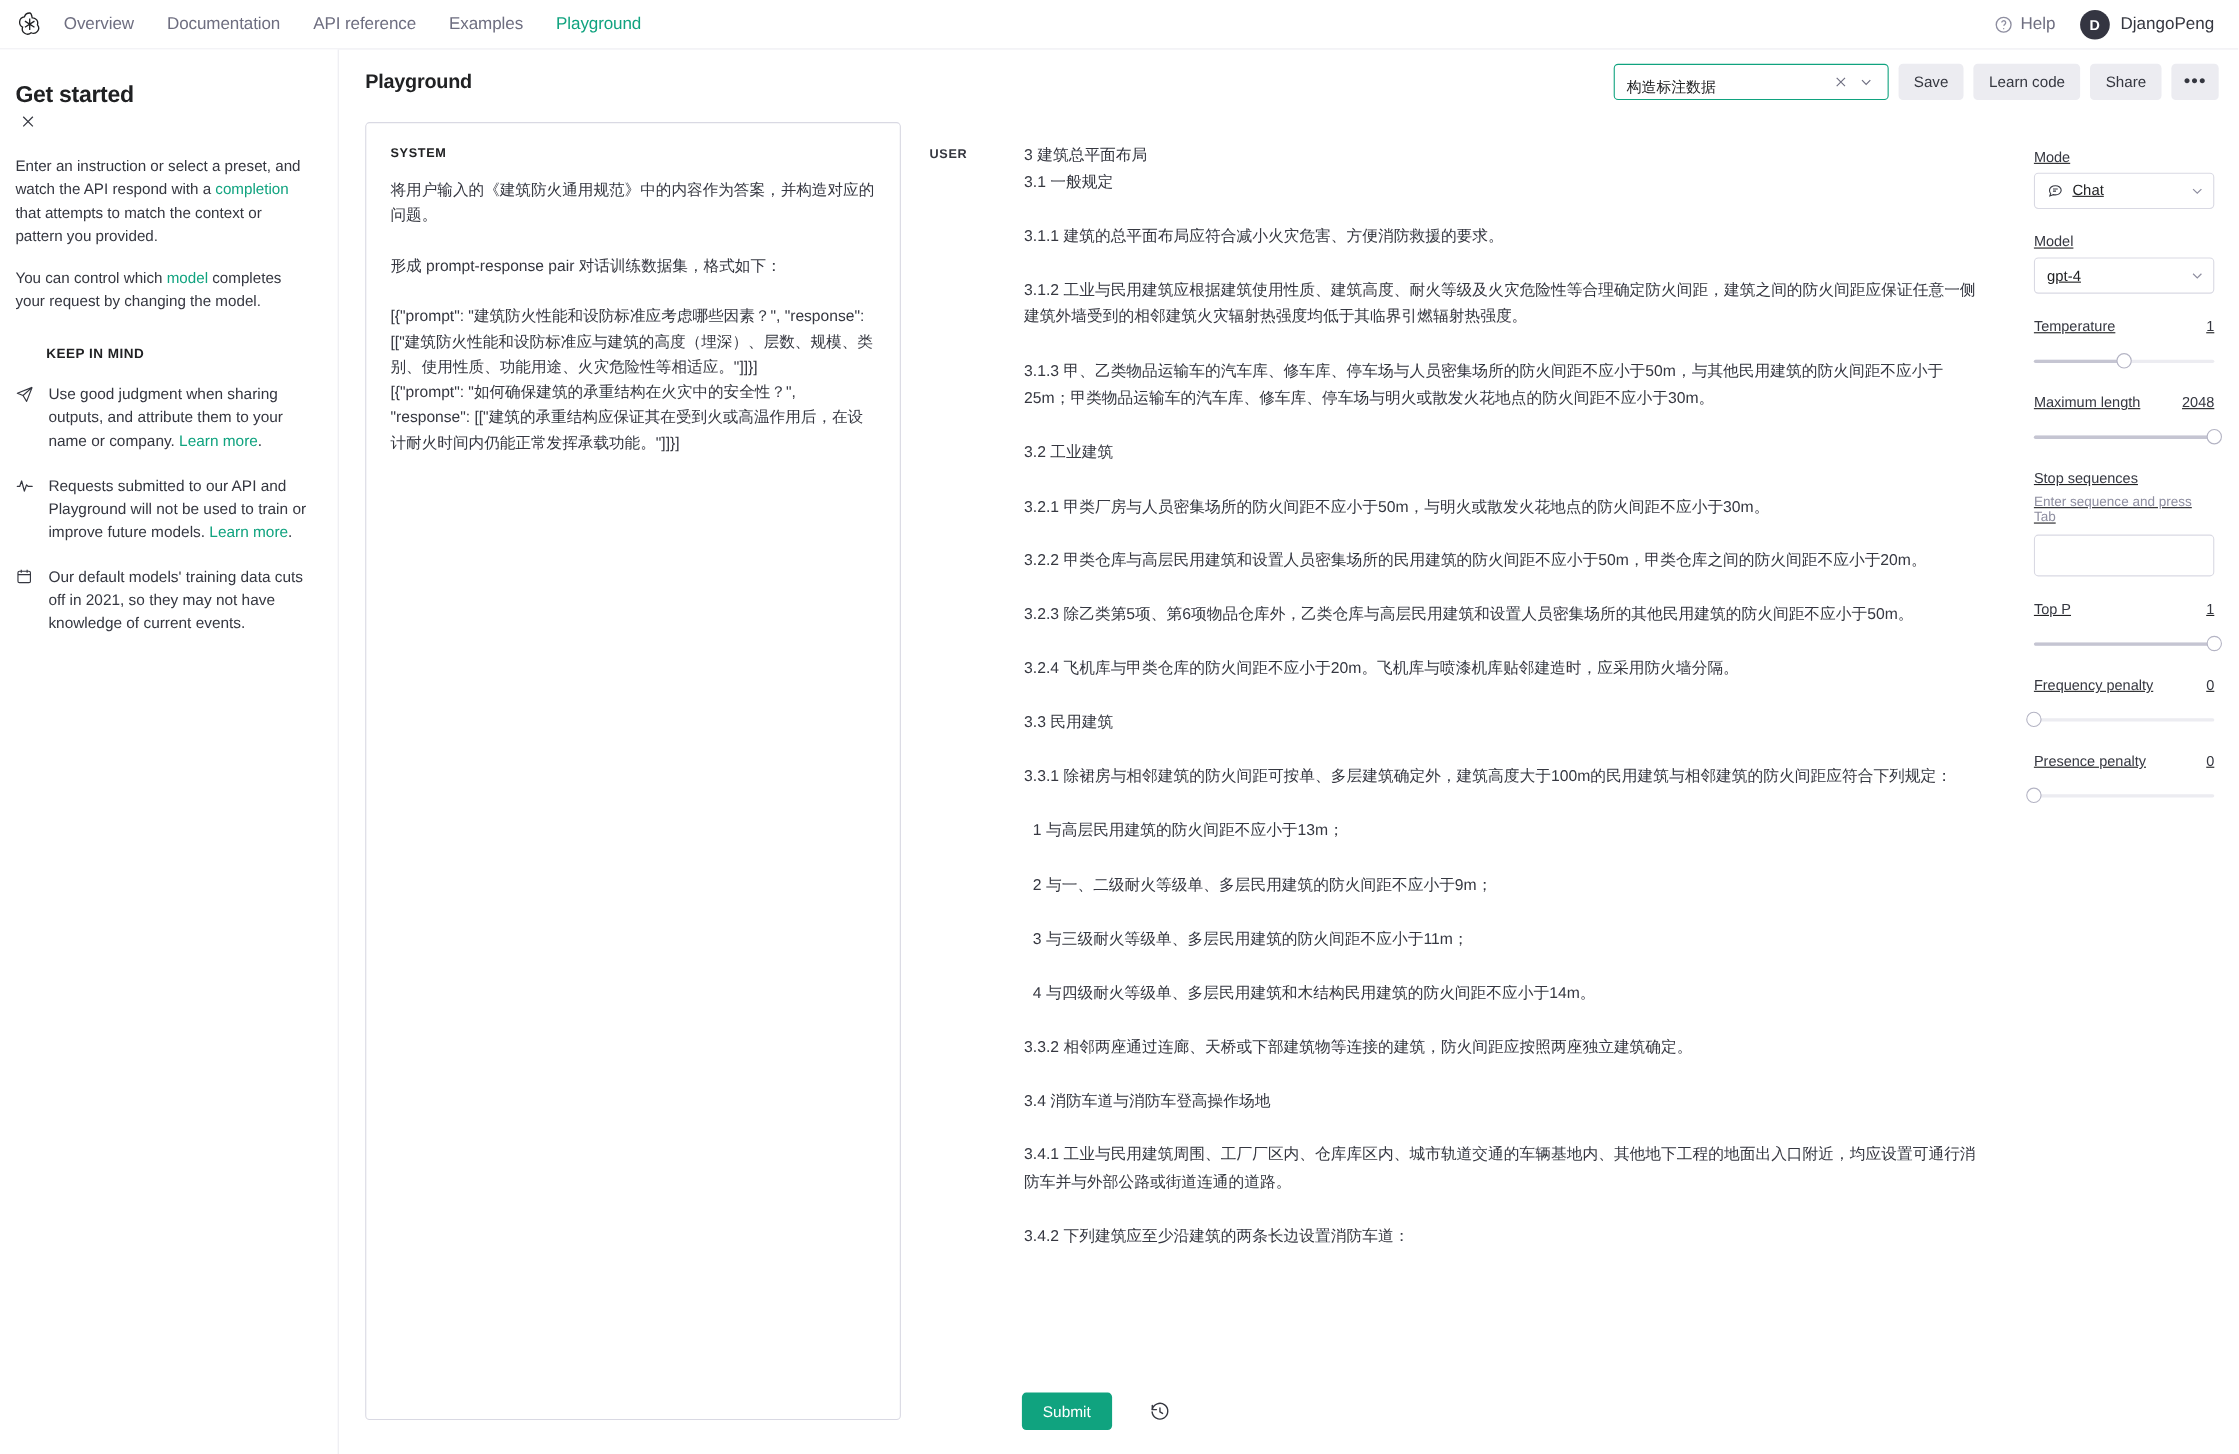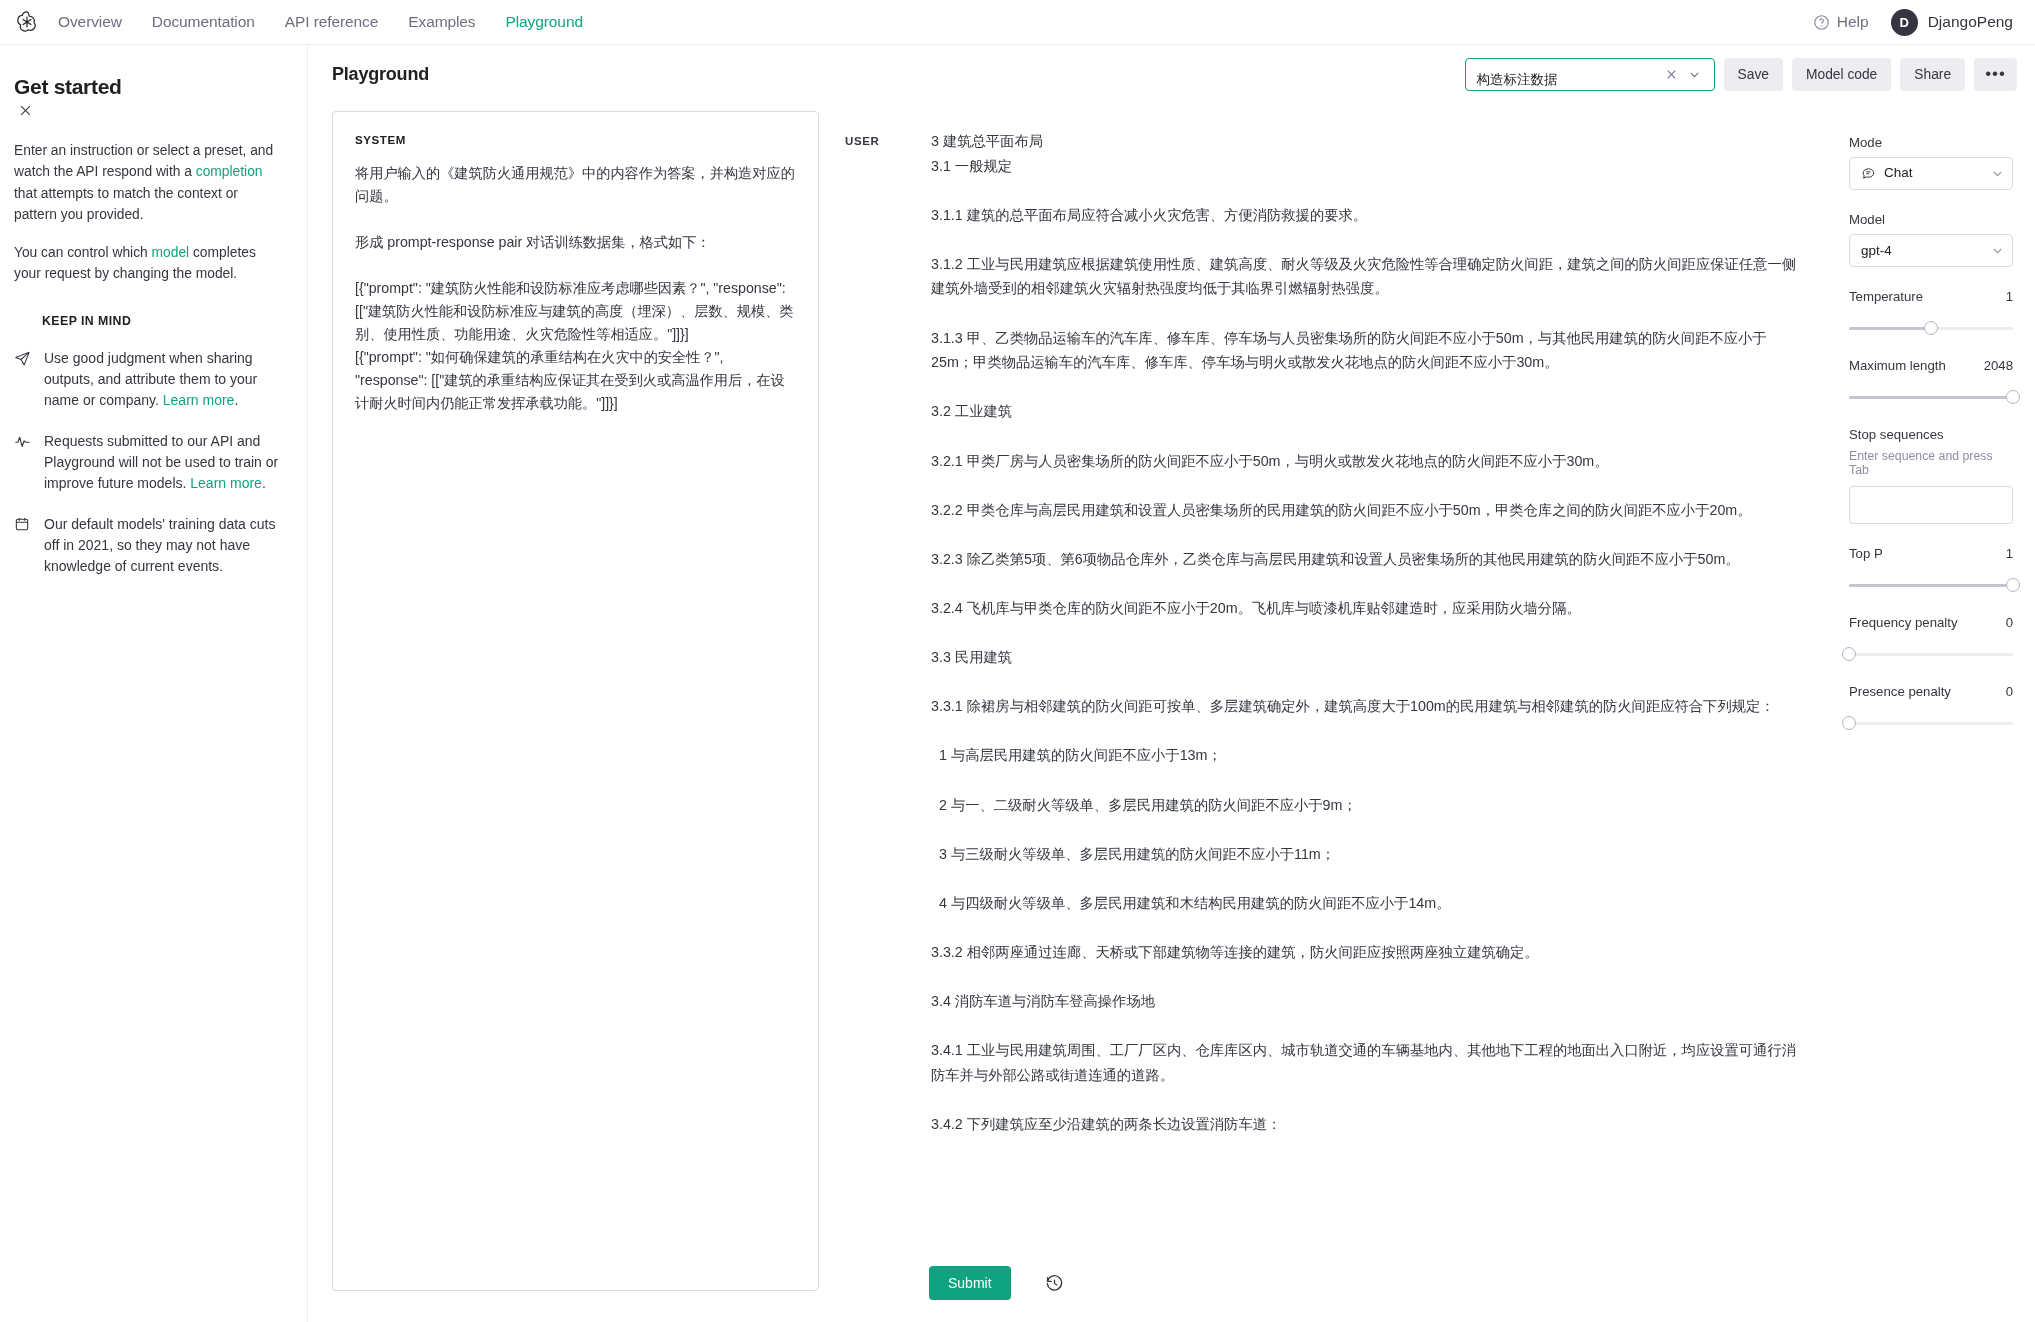--- a/index.html
+++ b/index.html
@@ -141,20 +141,21 @@
     border: none; border-radius: 4px;
     height: 34px; padding: 0 19px;
     font-size: 14px; font-family: inherit; cursor: pointer;
   }
   .history-ico { color: #353740; cursor: pointer; line-height: 0; }
 
   
   .params {
     flex: 0 0 208px; width: 208px;
     padding: 32px 22px 0 22px;
+    text-decoration: underline;
   }
   .p-label { font-size: 13.2px; color: #353740; margin-bottom: 7px; }
   .select {
     height: 33px; border: 1px solid #d9d9e3; border-radius: 4px;
     display: flex; align-items: center; padding: 0 8px 0 11px;
     font-size: 13.5px; color: #202123; cursor: pointer; background: #fff;
   }
   .select .sv { flex: 1 1 auto; display: flex; align-items: flex-start; gap: 8px; }
   .select .chev { color: #8e8ea0; line-height: 0; }
   .p-group { margin-bottom: 22px; }
@@ -284,21 +285,21 @@
               <path d="M5 5l14 14M19 5L5 19"></path>
             </svg>
           </span>
           <span class="preset-ico">
             <svg width="13" height="13" viewBox="0 0 24 24" fill="none" stroke="#6e6e80" stroke-width="2">
               <path d="M5 9l7 7 7-7"></path>
             </svg>
           </span>
         </div>
         <button class="btn">Save</button>
-        <button class="btn">Model code</button>
+        <button class="btn">Learn code</button>
         <button class="btn">Share</button>
         <button class="btn dots">•••</button>
       </div>
     </div>
 
     <div class="editor">
 
       <div class="sys-col">
         <div class="sys-box">
           <div class="sys-label">SYSTEM</div>

